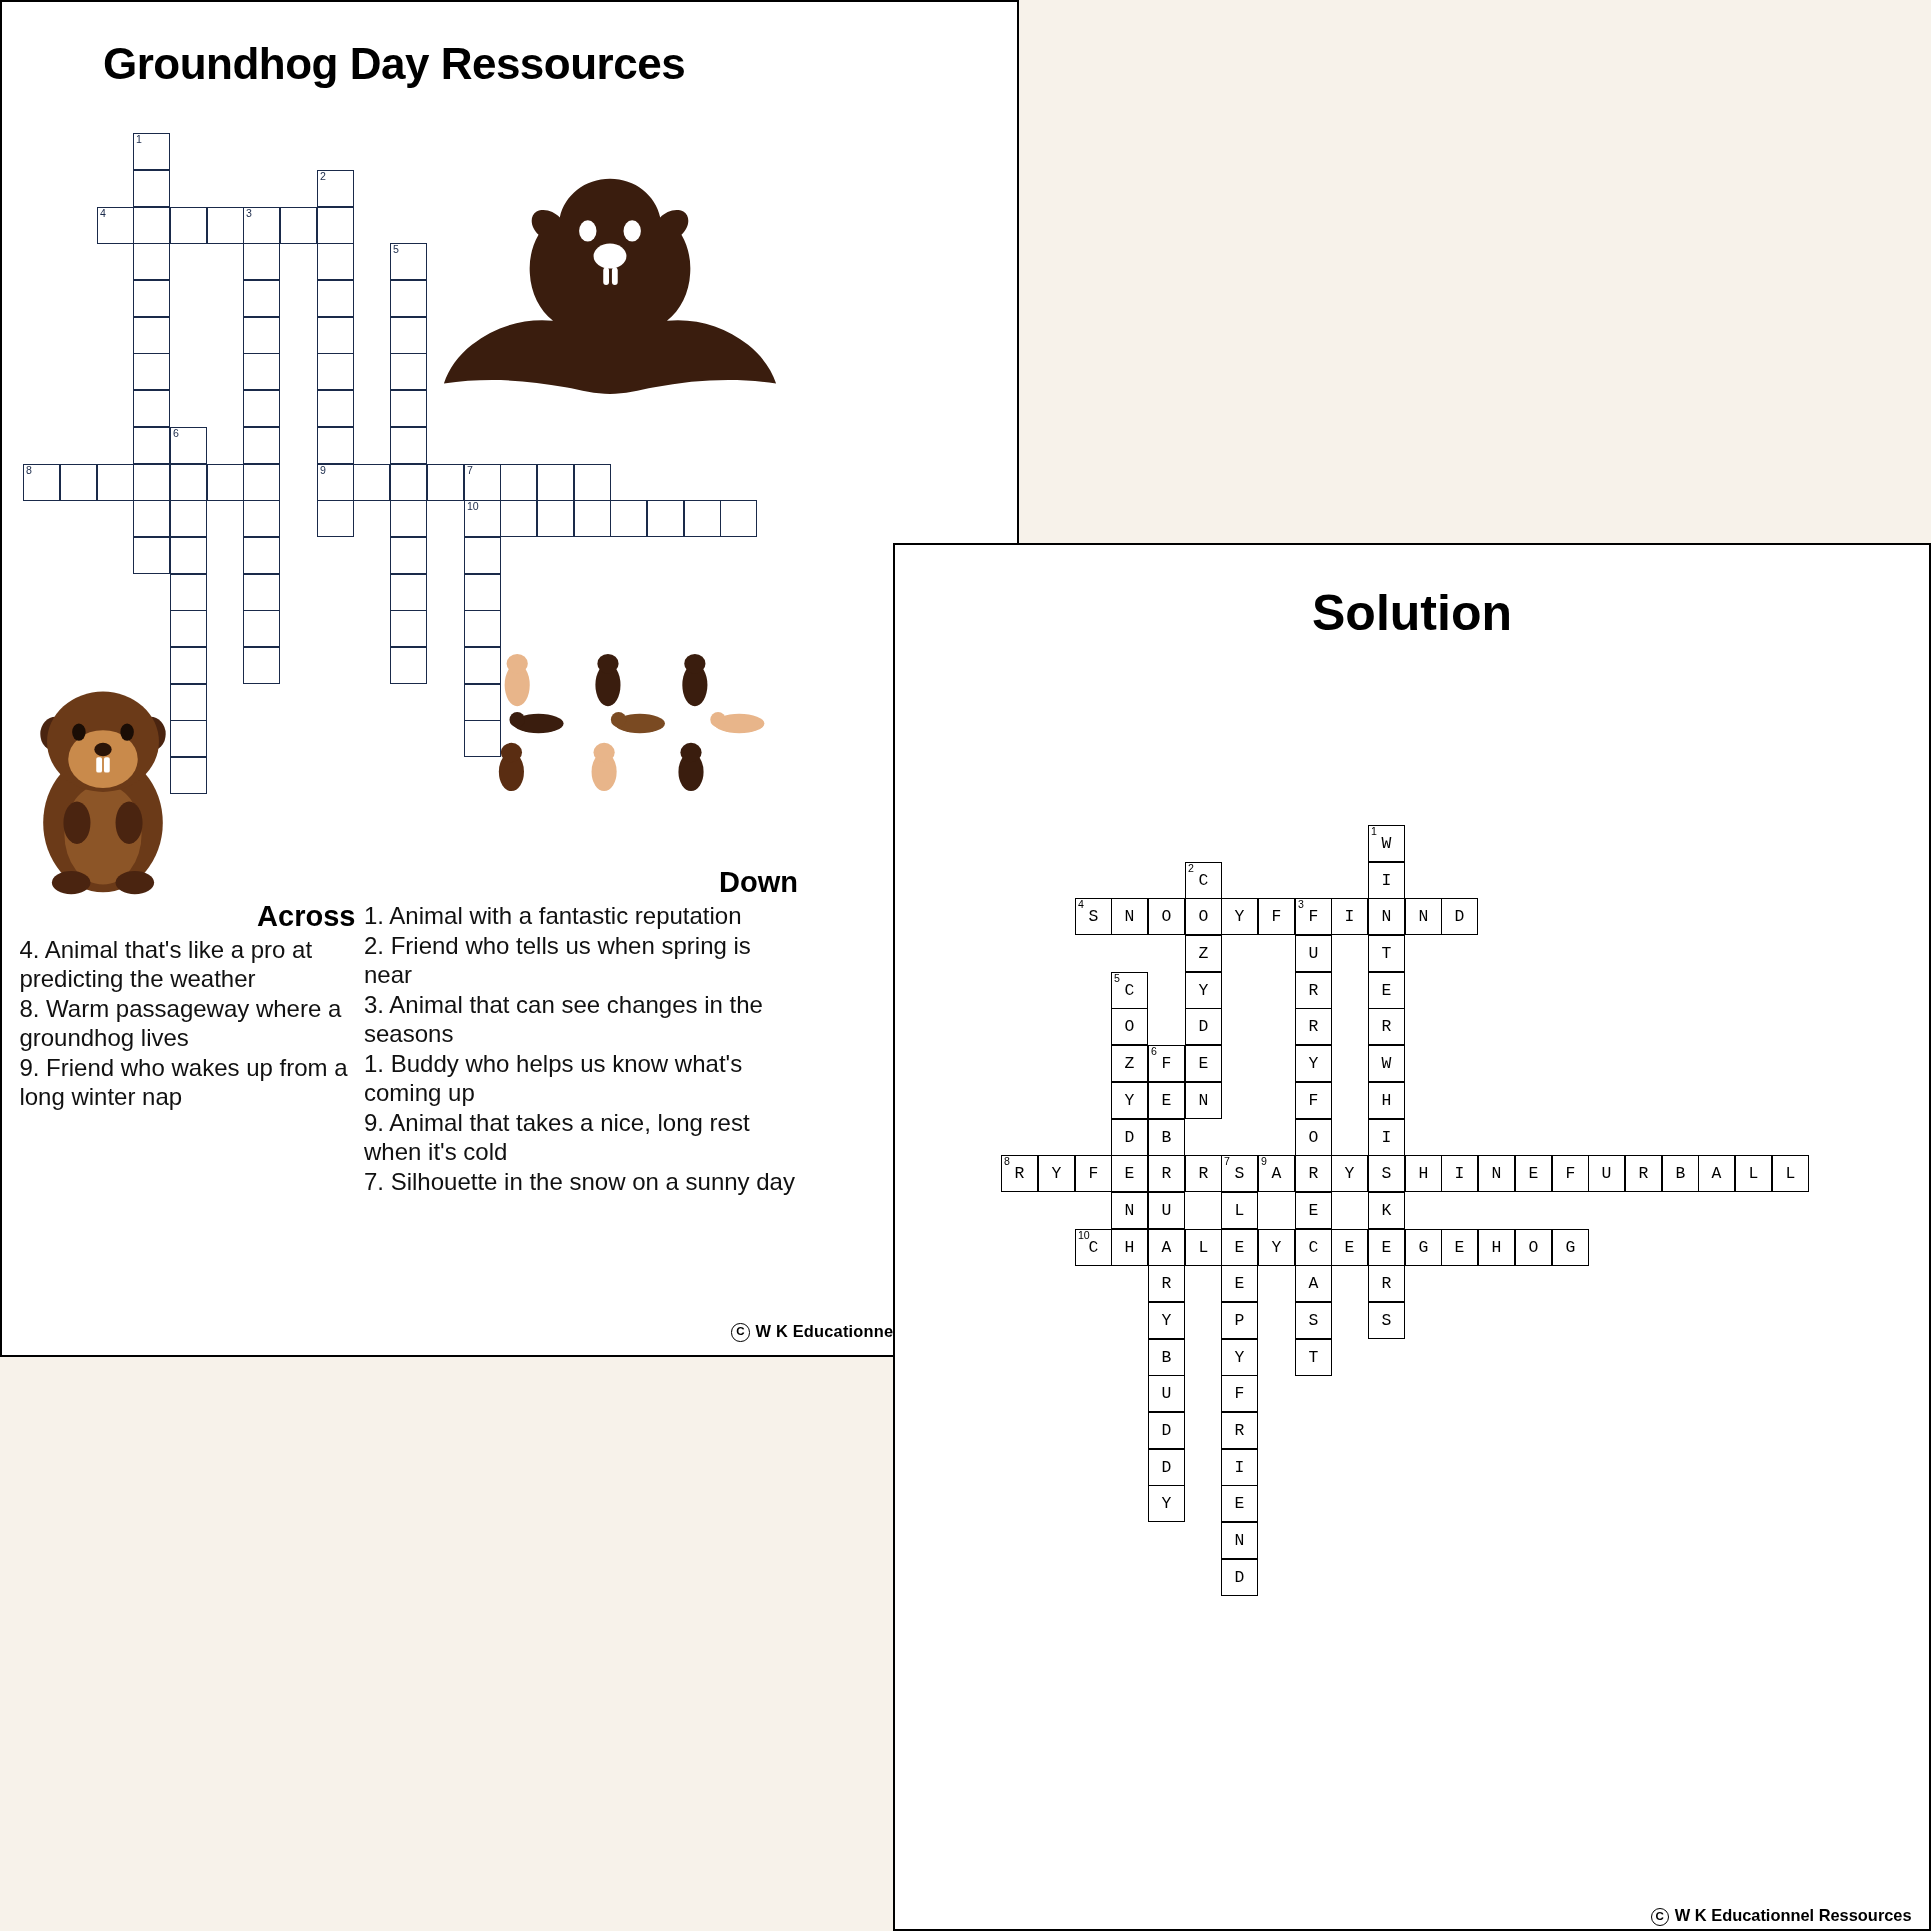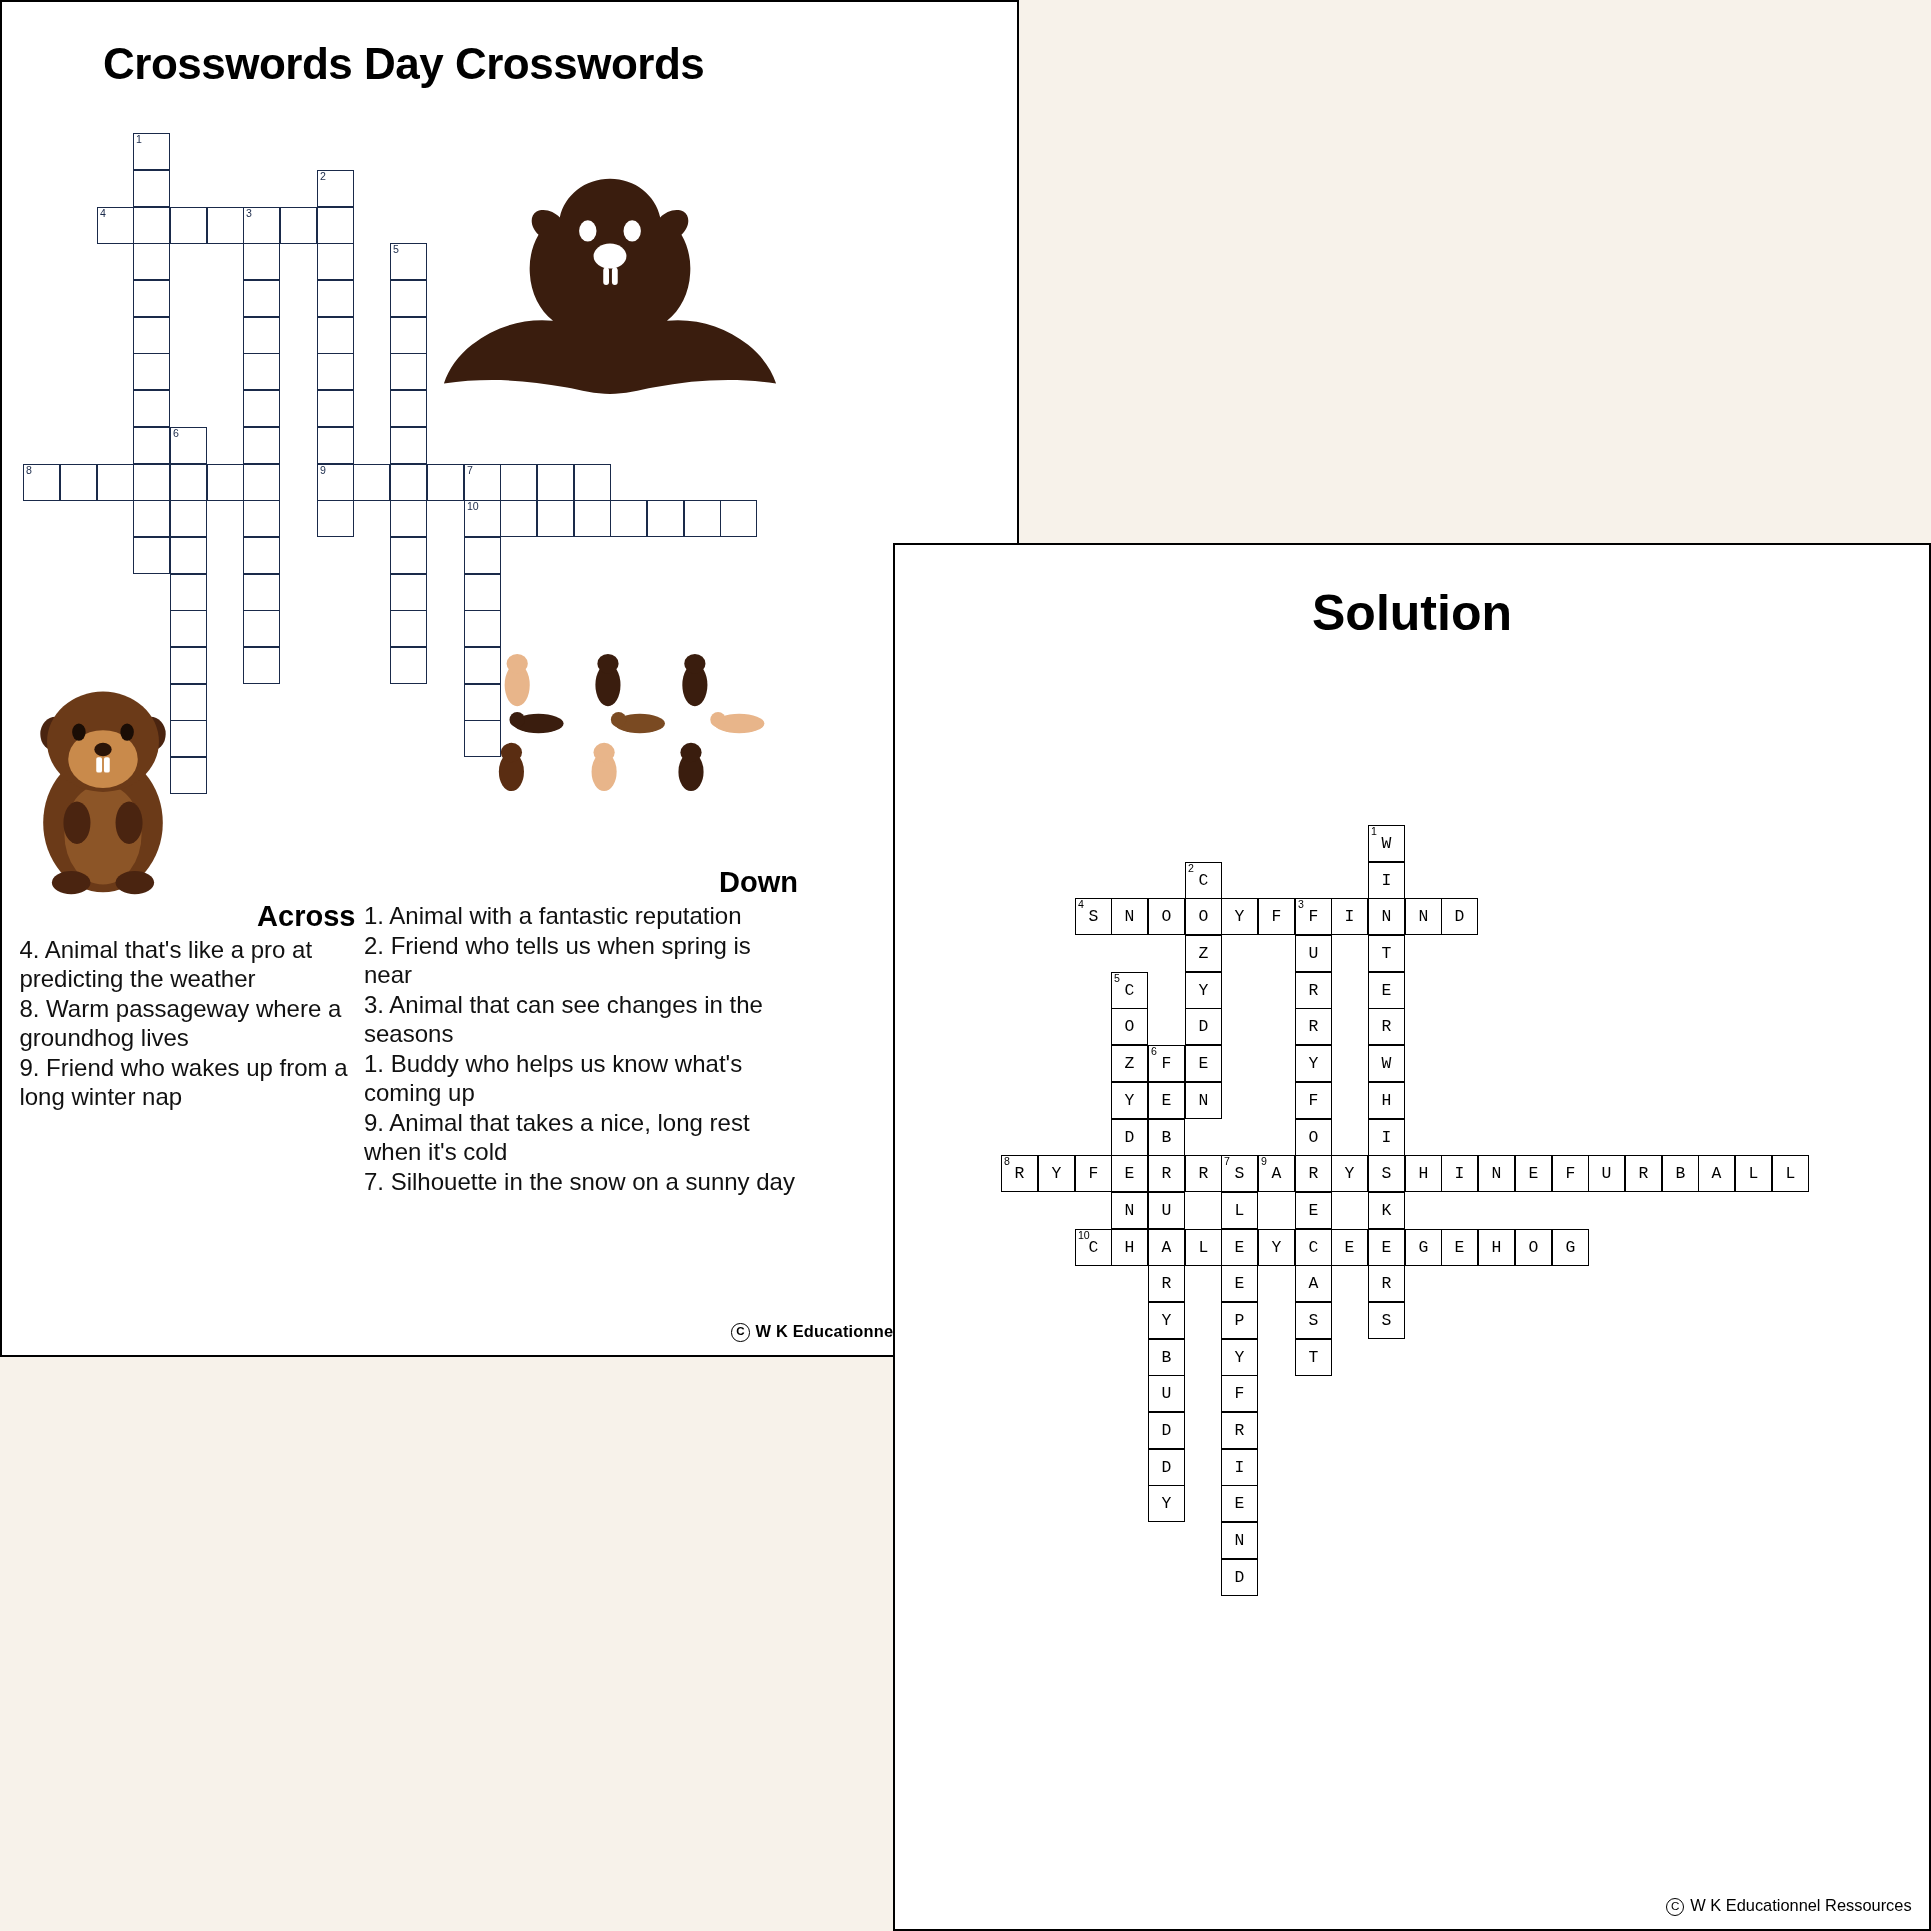--- a/index.html
+++ b/index.html
@@ -52,38 +52,38 @@
   }
   
   #solution-sheet{
     position:absolute;left:893px;top:543px;width:1038px;height:1388px;
     background:#fff;border:2.9px solid #000;box-sizing:border-box;overflow:hidden;
   }
   #solution-title{
     font-size:50px;font-weight:bold;color:#000;text-align:center;margin-top:39px;
   }
   #copyright-solution{
-    position:absolute;right:17.4px;bottom:13px;font-size:16.4px;font-weight:normal;color:#000;
+    position:absolute;right:17.4px;bottom:3px;font-size:16.4px;font-weight:bold;color:#000;
   }
   .cr-c{
     display:inline-block;border:1.4px solid #000;border-radius:50%;
     width:16.4px;height:16.4px;line-height:14.5px;text-align:center;font-size:11.6px;
     margin-right:5.8px;vertical-align:middle;
   }
   
   #hog-silhouette{position:absolute;left:439px;top:169px;width:338px;height:227px;}
   #hog-color{position:absolute;left:19.3px;top:676px;width:164px;height:222px;}
   #hog-row{position:absolute;left:488px;top:652px;width:290px;height:140px;}
 </style>
 </head>
 <body>
 
 <div id="puzzle-sheet">
 
-  <div id="puzzle-title">Crosswords Day Crosswords</div>
+  <div id="puzzle-title">Groundhog Day Ressources</div>
 
   <div id="puzzle-grid">
       <div class="cell" style="left: 131px; top: 131px;">
         <span class="num">1</span>
       </div>
       <div class="cell" style="left: 131px; top: 168px;"></div>
       <div class="cell" style="left: 131px; top: 205px;"></div>
       <div class="cell" style="left: 131px; top: 241px;"></div>
       <div class="cell" style="left: 131px; top: 278px;"></div>
       <div class="cell" style="left: 131px; top: 315px;"></div>

